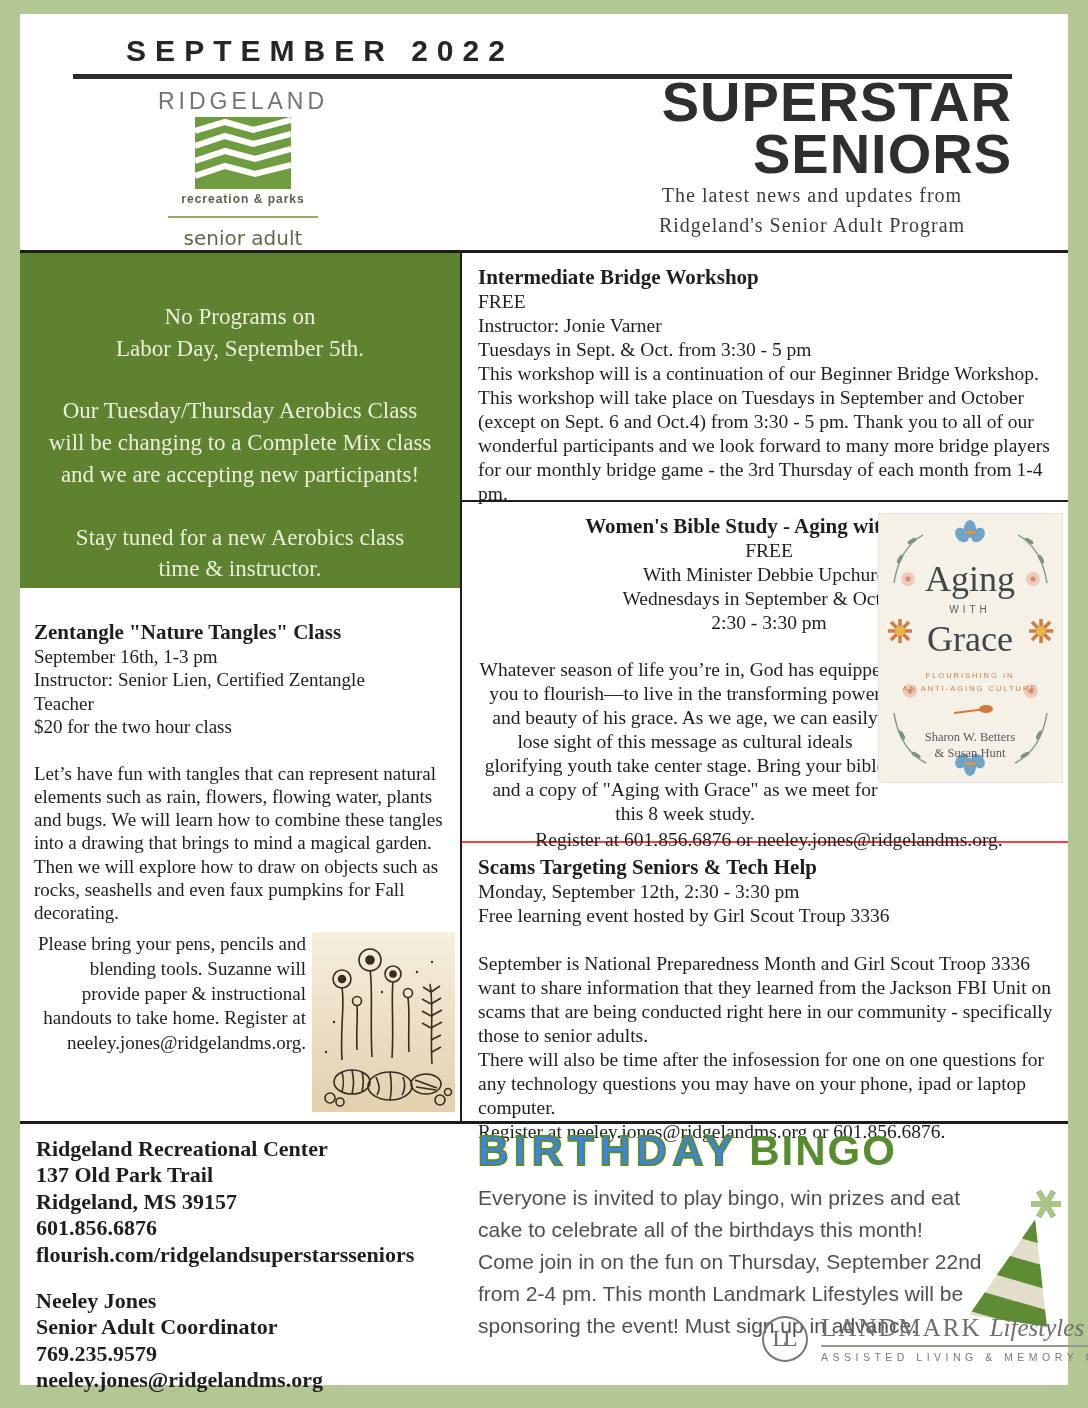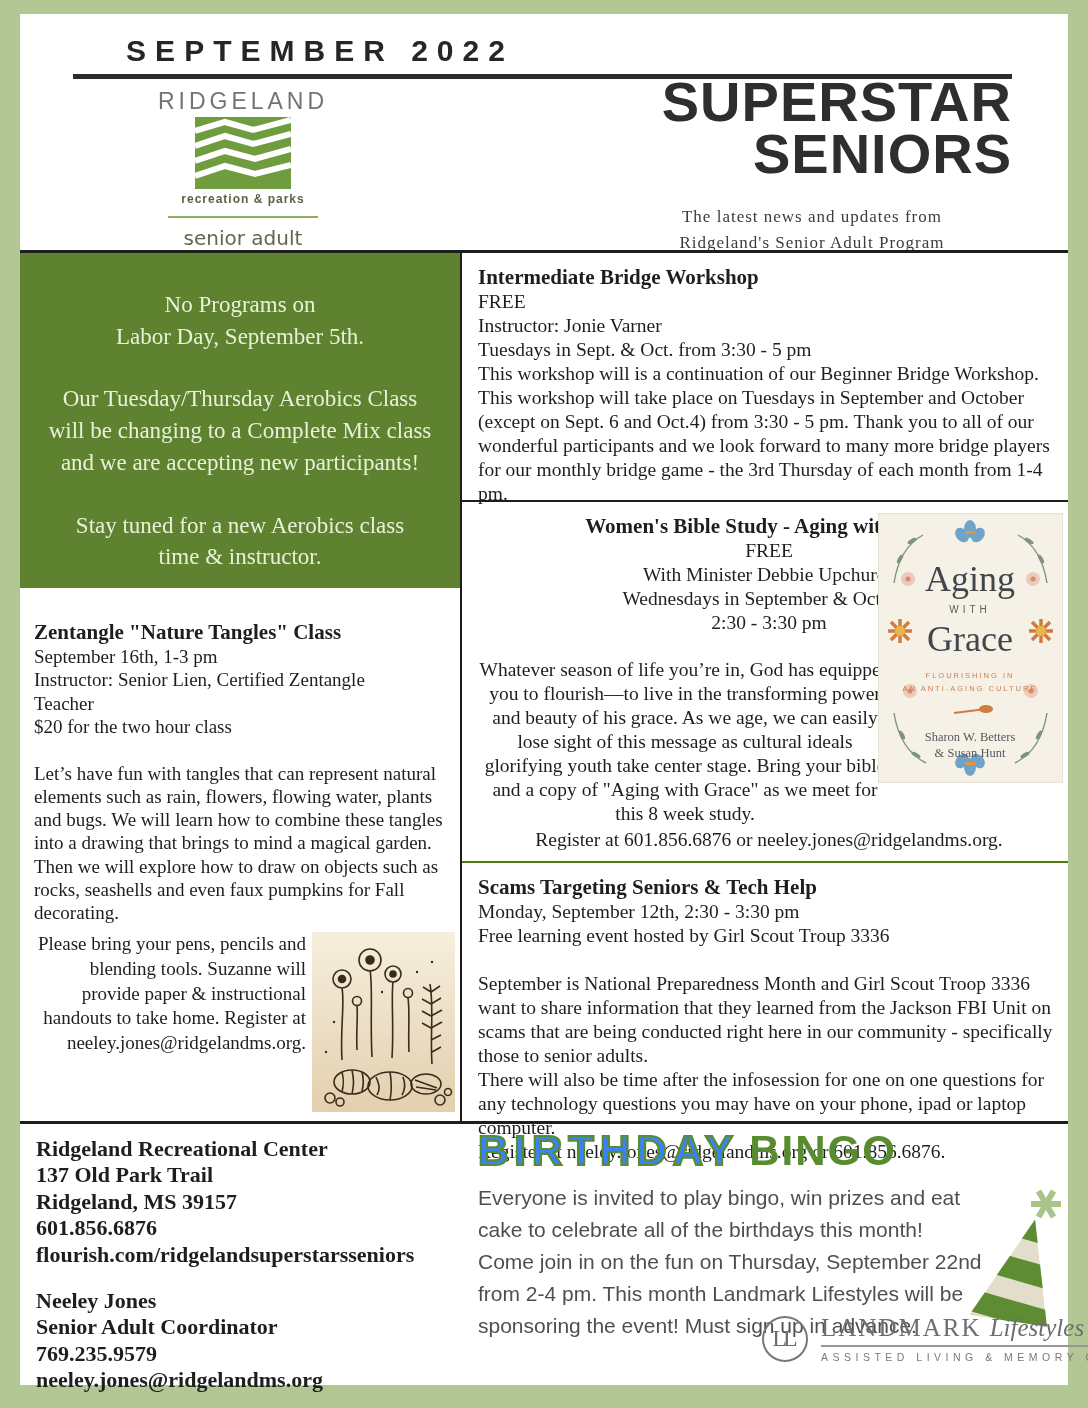--- a/index.html
+++ b/index.html
@@ -26,47 +26,47 @@
   .logo-name{font-family:"Liberation Sans", sans-serif;font-size:23px;letter-spacing:4px;color:#737373;}
   .logo-waves{margin:2px auto 0;display:block;}
   .logo-tagline{font-family:"Liberation Sans", sans-serif;font-size:12px;font-weight:bold;letter-spacing:1px;color:#5f5e46;margin-top:3px;}
   .logo-rule{width:150px;height:2px;background:#8fae62;margin:10px auto 8px;}
   .logo-program{font-family:"DejaVu Sans", sans-serif;font-size:20px;color:#66654a;line-height:1.25;}
   .title-block{position:absolute;top:62px;right:56px;text-align:right;}
   .big-title{
     font-family:"Liberation Sans", sans-serif;font-weight:bold;
     font-size:56px;line-height:0.93;letter-spacing:1px;color:#2e2e2c;
   }
-  .subtitle{width:400px;margin-top:24px;text-align:center;
-    font-size:17px;letter-spacing:1px;color:#3c3c3a;line-height:1.5;}
+  .subtitle{width:400px;margin-top:0;text-align:center;
+    font-size:20px;letter-spacing:1px;color:#3c3c3a;line-height:1.5;}
   
   .main{
     position:absolute;top:236px;left:0;width:1048px;height:874px;
     border-top:3px solid #1d1d1b;border-bottom:3px solid #1d1d1b;box-sizing:border-box;
   }
   .col-left{position:absolute;left:0;top:0;width:440px;height:100%;}
   .col-right{position:absolute;left:440px;top:0;width:608px;height:100%;
     border-left:2px solid #1d1d1b;box-sizing:border-box;}
   .announcement{
     height:335px;background:#5e8230;color:#e9f1d9;text-align:center;
-    font-size:23px;line-height:1.38;padding:36px 8px 0;box-sizing:border-box;
+    font-size:23px;line-height:1.38;padding:48px 8px 0;box-sizing:border-box;
   }
   .announcement .para{margin:0 0 31px;}
   .zentangle{padding:31px 0 0 14px;font-size:19px;line-height:1.22;}
   .sec-title{font-weight:bold;font-size:21px;line-height:1.25;}
   .meta{line-height:1.22;}
   .body-par{margin-top:24px;}
   .zen-body{width:426px;font-family:Liberation Serif, serif;}
   .note-row{display:flex;margin-top:8px;align-items:flex-start;text-align:right;}
   .zen-note{width:272px;font-size:19px;line-height:1.3;}
   .zen-img{margin-left:6px;display:block;}
   .section{padding:11px 8px 6px 16px;box-sizing:border-box;font-size:19.5px;line-height:1.23;}
   .sec-bridge{height:247px;}
   .sec-bible{height:341px;border-top:2px solid #1d1d1b;position:relative;text-align:center;}
-  .sec-scams{height:286px;border-top:2px solid #4d7c0f;margin-top:20px;}
+  .sec-scams{height:286px;border-top:2px solid #ef4444;}
   .bible-text{width:414px;}
   .book{position:absolute;right:5px;top:11px;}
   .register-line{margin-top:2px;}
   
   .contact{position:absolute;left:16px;top:1122px;font-weight:bold;font-size:22px;line-height:1.2;}
   .contact .block2{margin-top:20px;}
   .bingo{position:absolute;left:458px;top:1114px;width:592px;}
   .bingo-title{font-family:"Liberation Sans", sans-serif;font-weight:bold;font-size:42px;line-height:1.1;}
   .bingo-outline{color:#3b82f6;-webkit-text-stroke:2.2px #578c2f;letter-spacing:6px;margin-right:10px;}
   .bingo-solid{color:#578c2f;letter-spacing:2px;}

